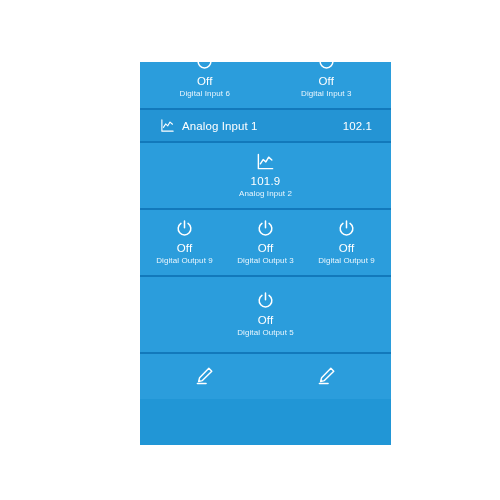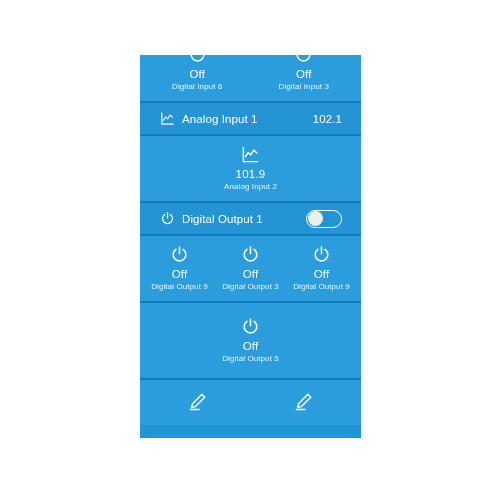--- a/index.html
+++ b/index.html
@@ -16,22 +16,22 @@
     position: relative;
     width: 500px;
     height: 500px;
     background: #ffffff;
   }
 
   
   .panel {
     position: absolute;
     left: 140px;
-    top: 55px;
-    width: 221px;
+    top: 62px;
+    width: 251px;
     height: 383px;
     background: #2196d6;
     overflow: hidden;
     display: flex;
     flex-direction: column;
   }
 
   
   .band {
     position: relative;
@@ -201,35 +201,20 @@
               <polyline points="3,3 3,21 21,21"></polyline>
               <polyline points="5.5,15 9,9.5 12.5,12.5 16,6.5 20,10"></polyline>
             </svg>
           </span>
           <span class="tile-value">101.9</span>
           <span class="tile-label">Analog Input 2</span>
         </div>
       </div>
     </div>
 
-    <div class="band">
-      <div class="row">
-        <span class="row-icon">
-          <svg width="15" height="15" viewBox="0 0 24 24" fill="none" stroke="#ffffff" stroke-width="2" stroke-linecap="round">
-            <path d="M7.5 5.5a8 8 0 1 0 9 0"></path>
-            <line x1="12" y1="2.5" x2="12" y2="11"></line>
-          </svg>
-        </span>
-        <span class="row-label">Digital Output 1</span>
-        <span class="row-spacer"></span>
-        <span class="toggle">
-          <span class="knob"></span>
-        </span>
-      </div>
-    </div>
 
     <div class="band alt">
       <div class="tiles three">
         <div class="tile">
           <span class="tile-icon">
             <svg width="19" height="19" viewBox="0 0 24 24" fill="none" stroke="#ffffff" stroke-width="1.9" stroke-linecap="round">
               <path d="M7.5 5.5a8 8 0 1 0 9 0"></path>
               <line x1="12" y1="2.5" x2="12" y2="11"></line>
             </svg>
           </span>

